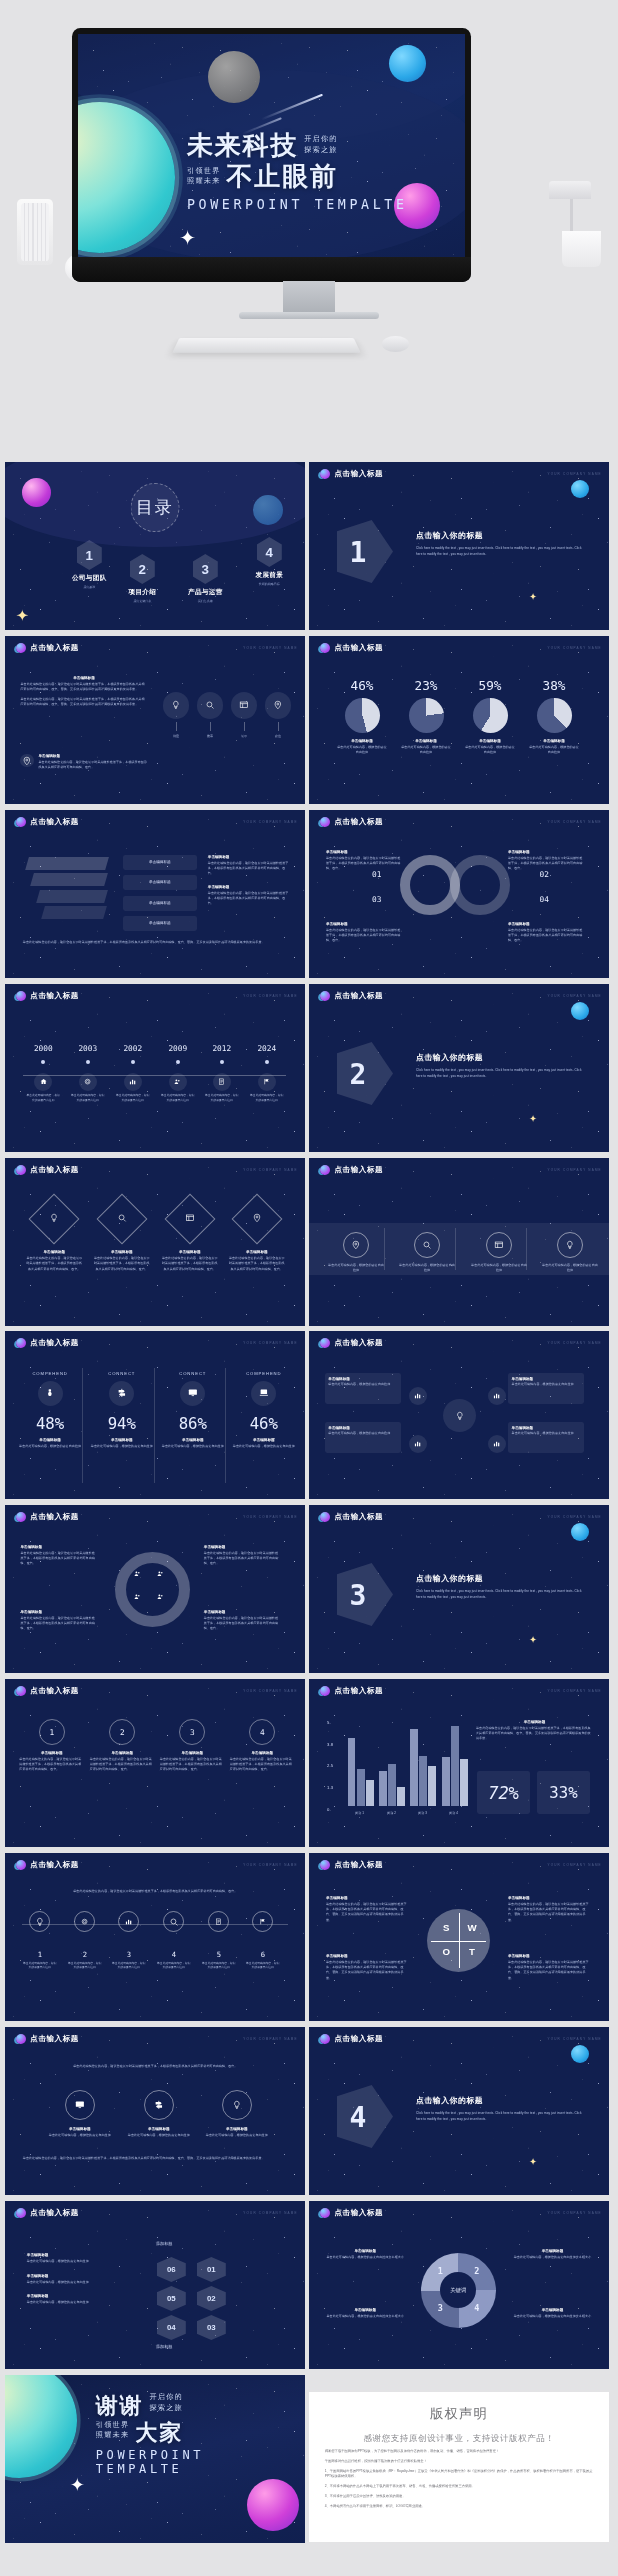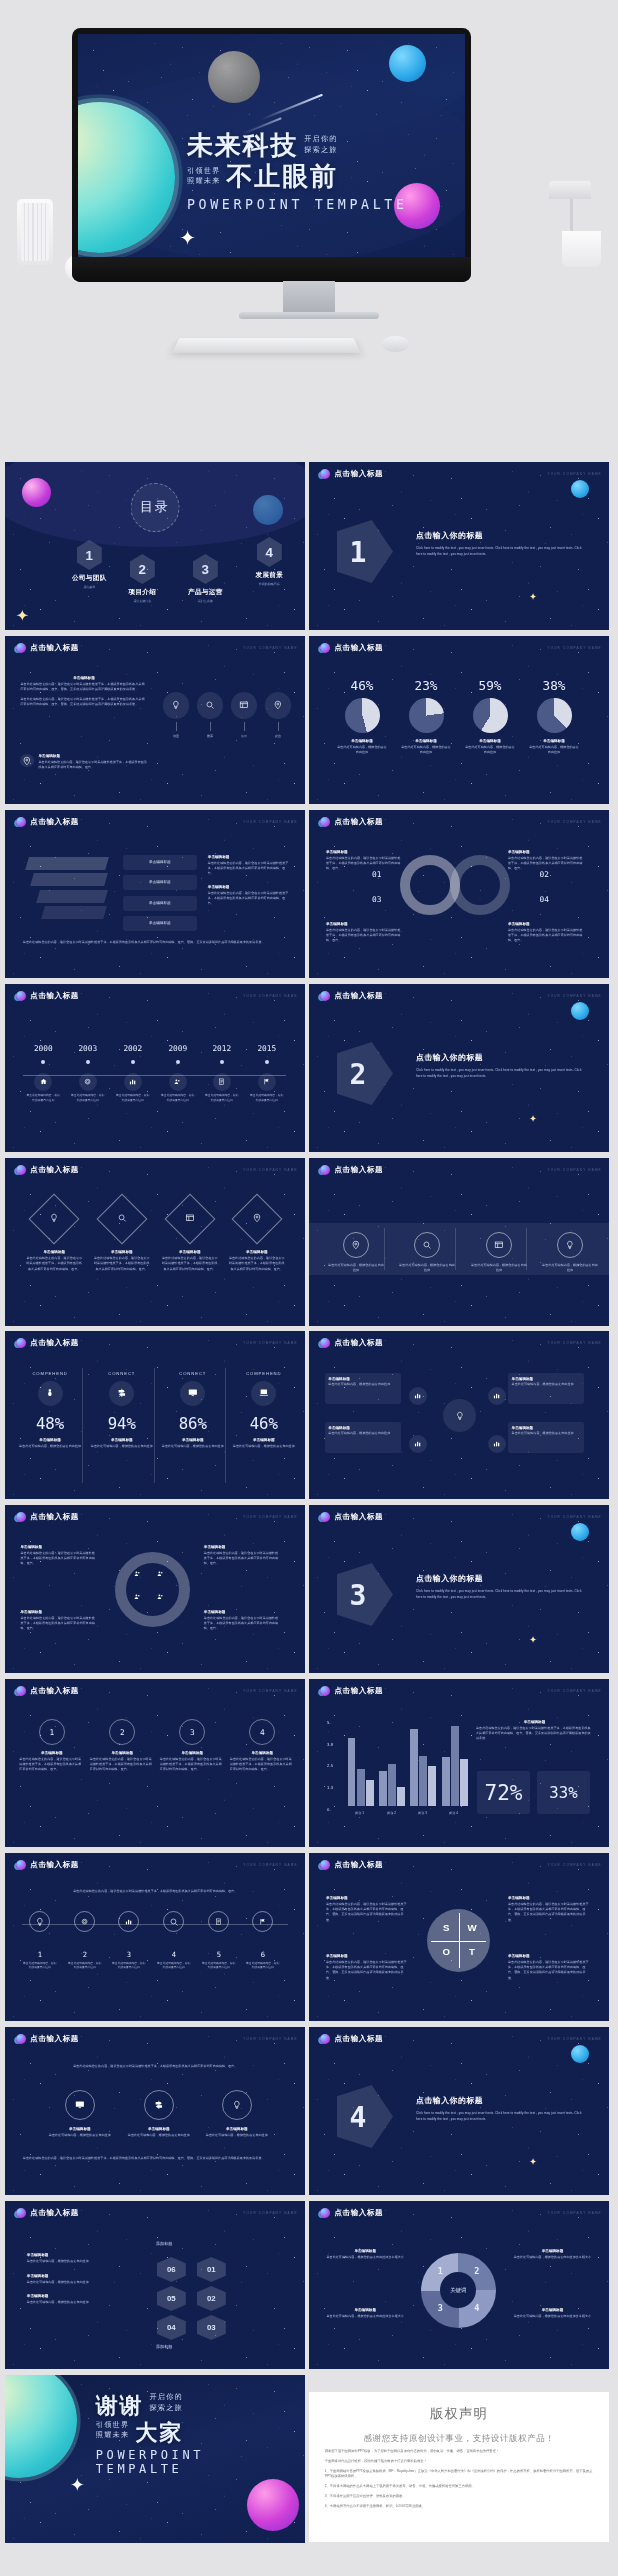--- a/index.html
+++ b/index.html
@@ -142,21 +142,21 @@
     <div class="mouse"></div>
   </div>
 
   <div id="slides">
       <div class="slide" style="left:4.8px;top:462px;width:300px;height:168px;">
   <div class="stars"></div>
   <div class="wave" style="top:-24px;height:109px;background:#26306e;opacity:.5;"></div>
   <div style="position:absolute;left:17px;top:15.7px;width:29px;height:29px;border-radius:50%;background:radial-gradient(circle at 32% 28%,#ffb6f0,#c23ad8 60%,#8e25c9);"></div>
   <div style="position:absolute;right:22px;top:33px;width:30px;height:30px;border-radius:50%;background:radial-gradient(circle at 34% 30%,#6fc6ff,#2a7fd4);opacity:.5;"></div>
   <div class="ring" style="position:absolute;left:50%;top:20.5px;transform:translateX(-50%);width:47px;height:47px;border-style:dashed;display:flex;align-items:center;justify-content:center;background:rgba(255,255,255,.06);">
-    <span style="color:#e7eeff;font-size:13px;letter-spacing:1.8px;">目录</span>
+    <span style="color:#e7eeff;font-size:17px;letter-spacing:1.8px;">目录</span>
         </div>
   <div style="position:absolute;left:59px;top:78px;text-align:center;width:51px;">
       <div class="hexa" style="width:25px;height:30px;margin:0 auto;font-size:13.3px;font-weight:700;">1</div>
       <div style="color:#fff;font-size:6.6px;font-weight:700;margin-top:4.2px;letter-spacing:0.3px;">公司与团队</div>
       <div style="color:#97a6d2;font-size:3px;margin-top:1.8px;">我们是谁</div>
         </div>
         <div style="position:absolute;left:112px;top:92px;text-align:center;width:51px;">
       <div class="hexa" style="width:25px;height:30px;margin:0 auto;font-size:13.3px;font-weight:700;">2</div>
       <div style="color:#fff;font-size:6.6px;font-weight:700;margin-top:4.2px;letter-spacing:0.3px;">项目介绍</div>
       <div style="color:#97a6d2;font-size:3px;margin-top:1.8px;">我们要做什么</div>
@@ -410,21 +410,21 @@
    <div style="width:4.2px;height:4.2px;border-radius:50%;background:#cfd8f5;margin:7.2px auto 0;"></div>
    <div class="ico" style="width:18px;height:18px;margin:8.5px auto 0;">
             <svg width="7.2" height="7.2" viewBox="0 0 24 24" fill="none" stroke="#fff" stroke-width="1.8">
               <rect x="5" y="3" width="14" height="18"></rect>
               <path d="M8 8h8M8 12h8M8 16h5"></path>
             </svg>
           </div>
    <div class="body-txt" style="margin-top:3.6px;font-size:2.7px;">单击此处可编辑内容，根据您的需要自由拉伸</div>
         </div>
         <div style="position:absolute;left:244px;top:60px;width:36px;text-align:center;">
-   <div class="big-num" style="font-size:7.8px;">2015</div>
+   <div class="big-num" style="font-size:7.8px;">2024</div>
    <div style="width:4.2px;height:4.2px;border-radius:50%;background:#cfd8f5;margin:7.2px auto 0;"></div>
    <div class="ico" style="width:18px;height:18px;margin:8.5px auto 0;">
             <svg width="7.2" height="7.2" viewBox="0 0 24 24" fill="#fff">
               <rect x="5" y="3" width="2" height="18"></rect>
               <path d="M8 4h11l-3 4 3 4H8z"></path>
             </svg>
           </div>
    <div class="body-txt" style="margin-top:3.6px;font-size:2.7px;">单击此处可编辑内容，根据您的需要自由拉伸</div>
         </div>
       </div>
@@ -784,21 +784,21 @@
           <div style="position:absolute;left:115px;bottom:15.7px;width:7.8px;height:49px;background:#8b97bd;"></div>
           <div style="position:absolute;left:124px;bottom:15.7px;width:7.8px;height:80px;background:#707ea8;"></div>
           <div style="position:absolute;left:133px;bottom:15.7px;width:7.8px;height:47px;background:#b9c2da;"></div>
           <div class="body-txt" style="position:absolute;left:112px;bottom:6px;width:29px;text-align:center;font-size:3px;">类别 4</div>
  </div>
  <div style="position:absolute;left:167px;top:41px;width:117px;">
    <div class="sub-t" style="text-align:center;">单击编辑标题</div>
    <div class="body-txt">单击此处编辑您要的内容，建议您在展示时采用微软雅黑字体，本模版所有图形线条及其相应素材均可自由编辑、改色、替换。更多使用说明和作品请详阅模版最末的使用手册。</div>
         </div>
  <div class="card" style="left:168px;top:92px;width:53px;height:43px;display:flex;align-items:center;justify-content:center;">
-   <span class="big-num" style="font-size:21px;">72%</span>
+   <span class="big-num" style="font-size:17px;font-style:italic;">72%</span>
         </div>
         <div class="card" style="left:228px;top:92px;width:53px;height:43px;display:flex;align-items:center;justify-content:center;">
    <span class="big-num" style="font-size:15.7px;">33%</span>
         </div>
       </div>
       <div class="slide" style="left:4.8px;top:1853px;width:300px;height:168px;">
     <div class="stars"></div>
         <div class="sl-head">
   <div class="sl-dot"></div>
   <div class="sl-title">点击输入标题</div>

